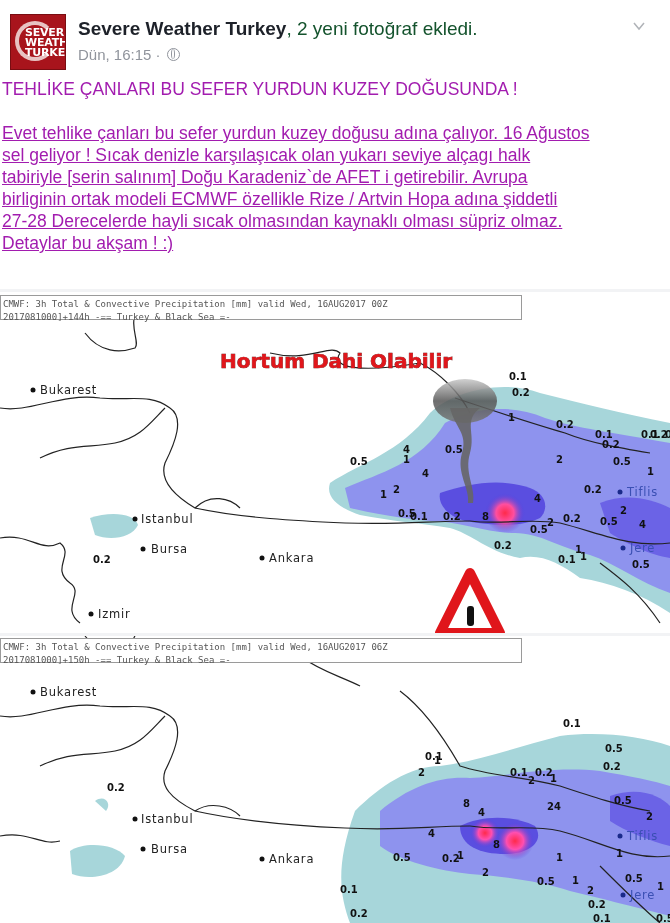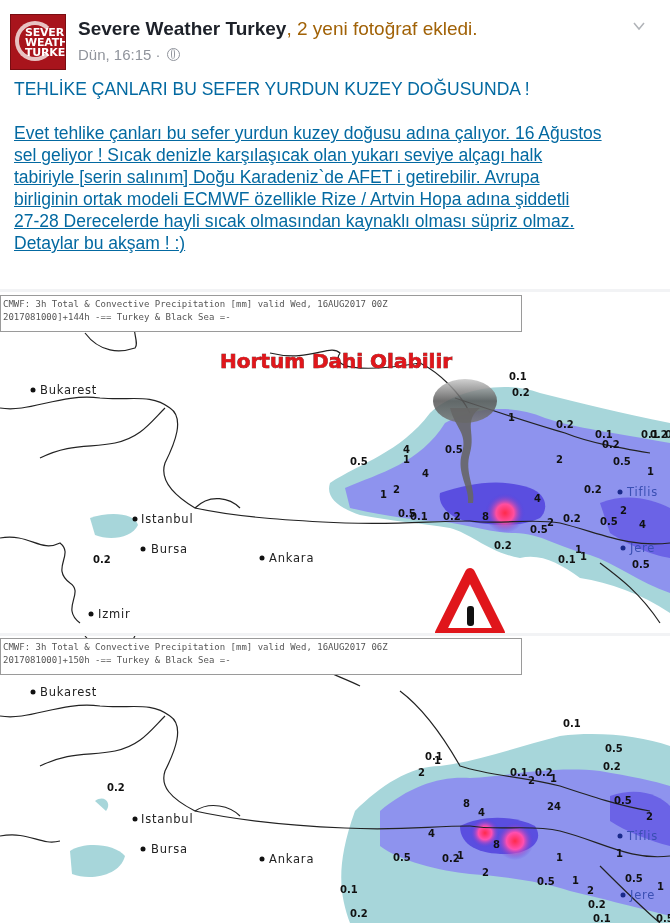--- a/index.html
+++ b/index.html
@@ -3,32 +3,32 @@
   <meta charset="utf-8">
   <style>
     html, body { margin: 0; padding: 0; background: #ffffff; }
     body { width: 670px; height: 923px; overflow: hidden; font-family: "Liberation Sans", sans-serif; color: #1d2129; position: relative; }
     .post-header { position: absolute; left: 0; top: 0; width: 670px; height: 72px; }
     .avatar { position: absolute; left: 10px; top: 14px; width: 56px; height: 56px; background: #a8141c; border: 1px solid #7a0d12; box-sizing: border-box; overflow: hidden; }
     .avatar .ring { position: absolute; left: 4px; top: 6px; width: 40px; height: 40px; border-radius: 50%; border: 4px solid #e8c3c3; border-right-color: transparent; box-sizing: border-box; }
     .avatar .line { position: absolute; left: 14px; font-family: "DejaVu Sans", sans-serif; font-weight: bold; font-size: 11px; color: #fff; letter-spacing: -0.2px; line-height: 8px; }
     .author-line { position: absolute; left: 78px; top: 18px; font-size: 19px; white-space: nowrap; }
     .author-name { font-weight: bold; color: #1d2129; }
-    .action-text { color: #a16207; }
+    .action-text { color: #14532d; }
     .meta-line { position: absolute; left: 78px; top: 46px; font-size: 15px; color: #90949c; white-space: nowrap; }
     .globe { display: inline-block; width: 11px; height: 11px; border: 1.5px solid #90949c; border-radius: 50%; vertical-align: -1px; margin-left: 2px; position: relative; }
     .globe::after { content: ""; position: absolute; left: 3px; top: 0; width: 4px; height: 10px; border-left: 1px solid #90949c; border-right: 1px solid #90949c; border-radius: 50%; box-sizing: border-box; }
     .chevron { position: absolute; left: 633px; top: 20px; width: 12px; height: 12px; }
-    .post-body { position: absolute; left: 14px; top: 78px; width: 650px; font-size: 17.5px; line-height: 22px; color: #0369a1; }
+    .post-body { position: absolute; left: 2px; top: 78px; width: 650px; font-size: 17.5px; line-height: 22px; color: #a21caf; }
     .post-headline { margin: 0 0 22px 0; }
     .post-text p { margin: 0; text-decoration: underline; }
     .map-frame { position: absolute; left: 0; width: 670px; background: #fff; overflow: hidden; }
     .map1 { top: 293px; height: 340px; }
     .map2 { top: 636px; height: 287px; }
-    .map-caption { position: absolute; left: 0; top: 2px; width: 522px; height: 37px; border: 1px solid #9a9a9a; background: #fff; box-sizing: border-box; font-family: "DejaVu Sans Mono", monospace; font-size: 9px; line-height: 13px; color: #555; padding: 2px 2px; white-space: pre; z-index: 3; }
+    .map-caption { position: absolute; left: 0; top: 2px; width: 522px; height: 25px; border: 1px solid #9a9a9a; background: #fff; box-sizing: border-box; font-family: "DejaVu Sans Mono", monospace; font-size: 9px; line-height: 13px; color: #555; padding: 2px 2px; white-space: pre; z-index: 3; }
     .map-svg { position: absolute; left: 0; top: 0; }
     .city-label { font-family: "DejaVu Sans", sans-serif; font-size: 11.5px; fill: #222; letter-spacing: 0.8px; }
     .city-blue { fill: #3a4fb3; }
     .val { font-family: "DejaVu Sans", sans-serif; font-size: 10px; font-weight: bold; fill: #111; }
     .overlay-title { font-family: "DejaVu Sans", sans-serif; font-weight: bold; font-size: 20px; fill: #e0161b; stroke: #5a0000; stroke-width: 0.6px; paint-order: stroke; }
     .divider { position: absolute; left: 0; width: 670px; height: 3px; background: #f2f3f5; }
   </style>
 </head>
 <body>
 

